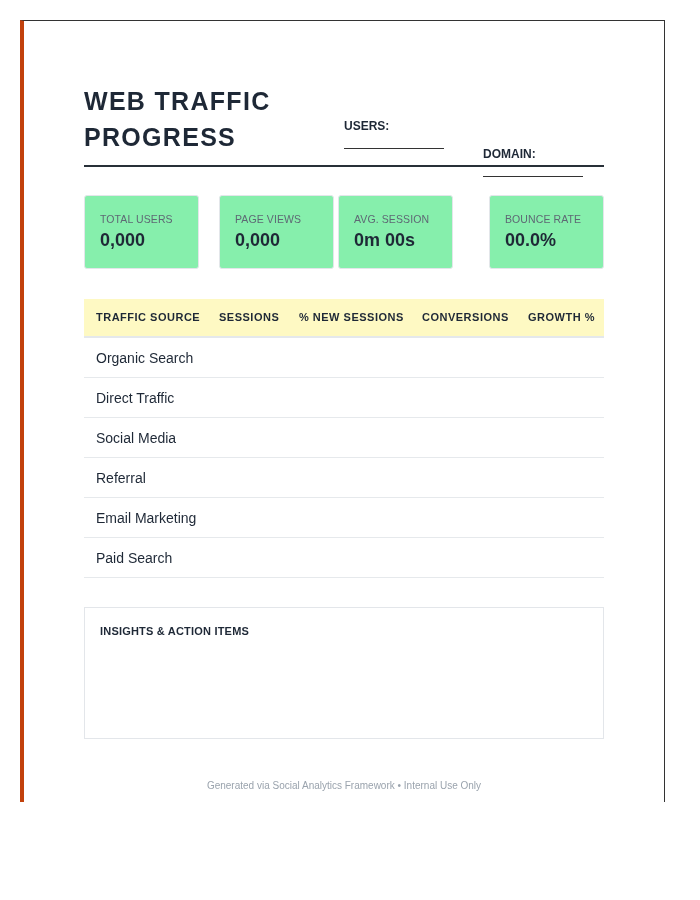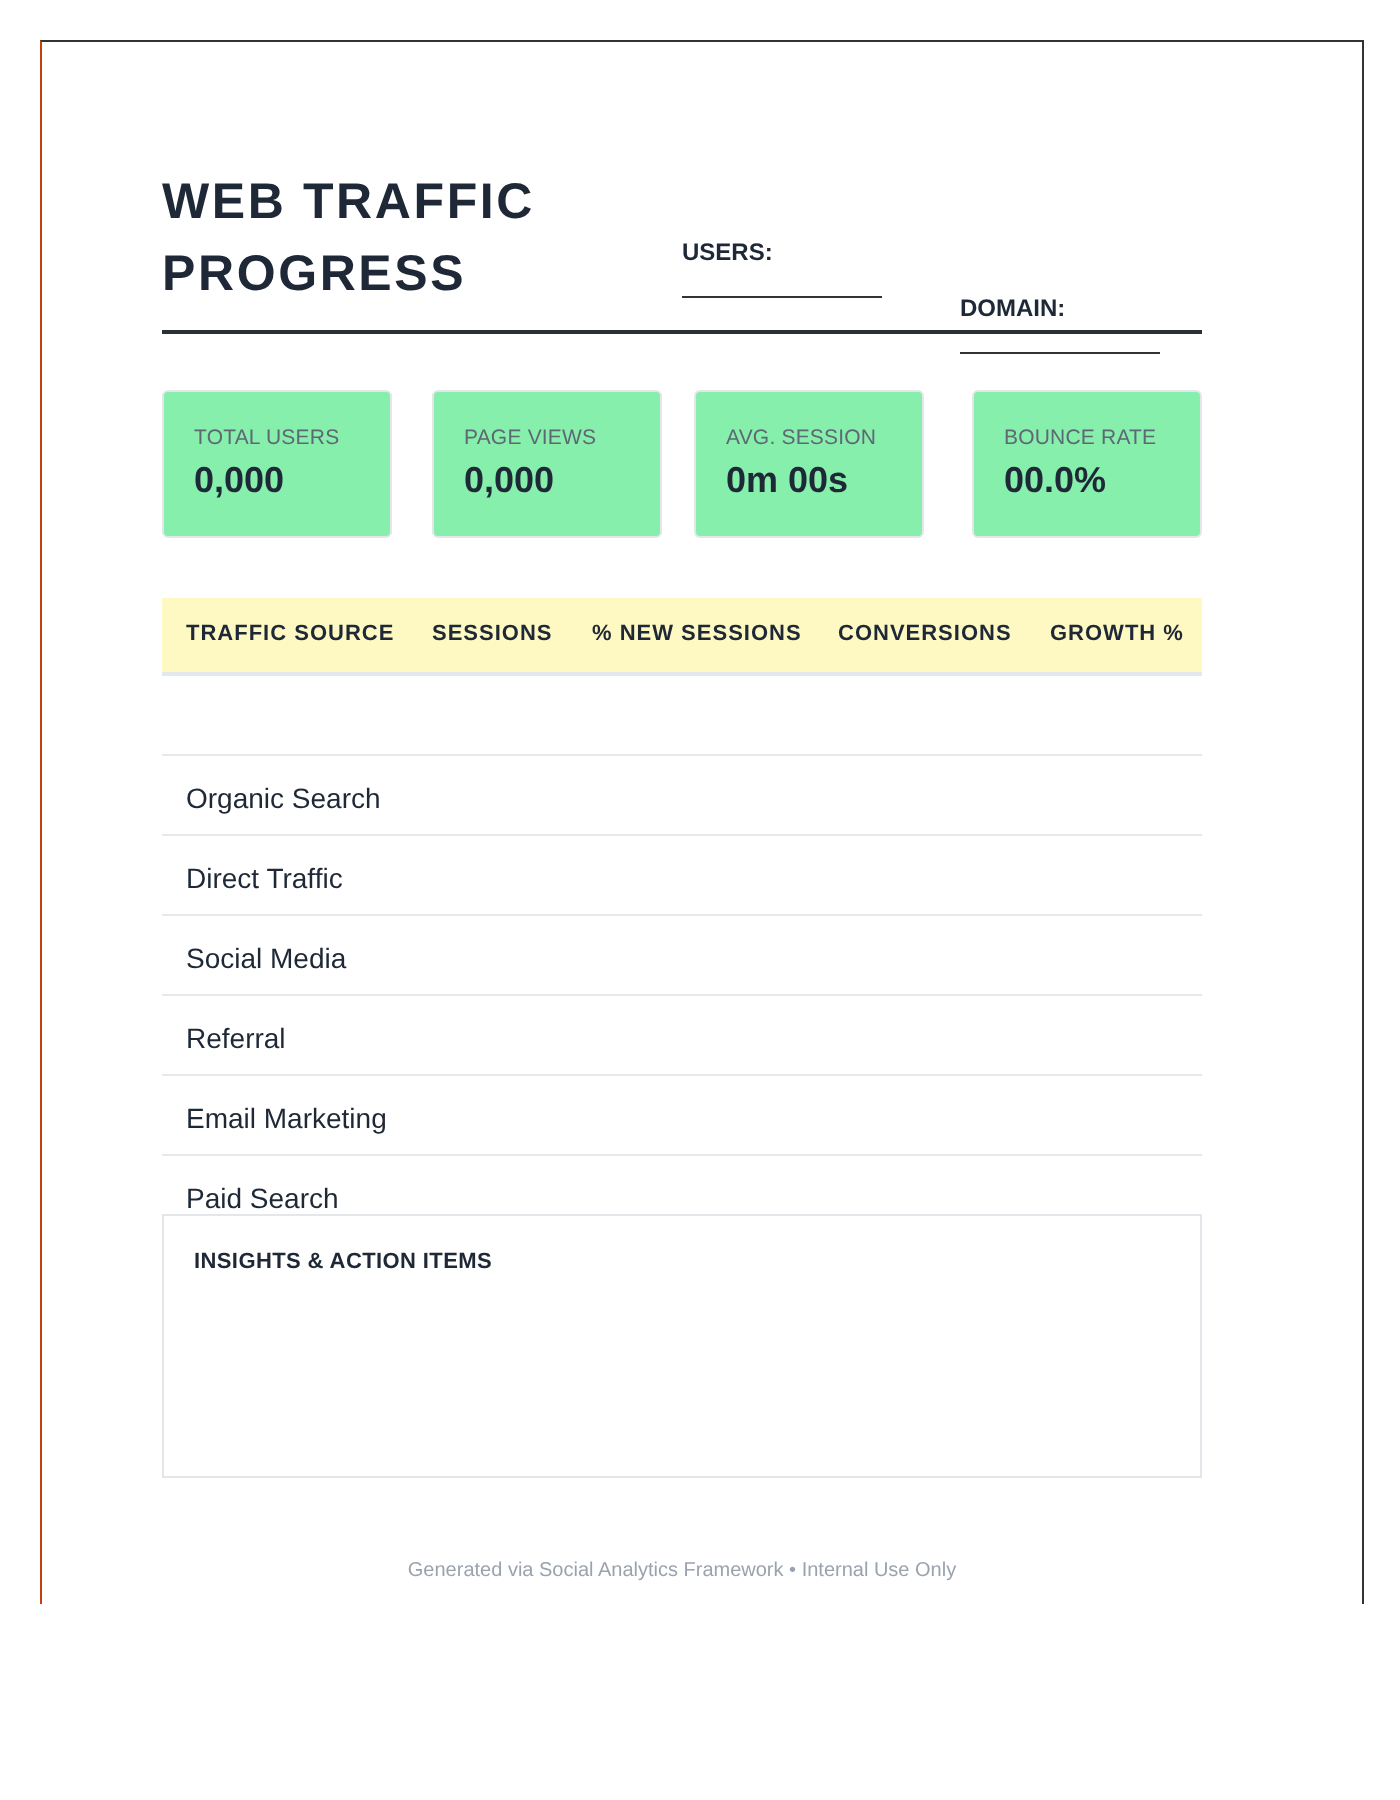--- a/index.html
+++ b/index.html
@@ -14,25 +14,24 @@
       overflow: hidden;
       font-family: "Liberation Sans", sans-serif;
       color: #1e2836;
     }
     .page {
       position: absolute;
       left: 20px;
       top: 20px;
       width: 640px;
       height: 781px;
-      border-left: 1px solid #c2410c;
+      border-left: 4px solid #c2410c;
       border-right: 1px solid #333333;
       border-top: 1px solid #333333;
       background: #ffffff;
-      padding-left: 20px;
     }
     .inner {
       position: absolute;
       left: 60px;
       top: 0;
       width: 520px;
     }
     
     .header {
       position: absolute;
@@ -86,21 +85,21 @@
       position: absolute;
       top: 0;
       width: 113px;
       height: 72px;
       border: 1px solid #e3e6ea;
       border-radius: 3px;
       background: #86efac;
     }
     .kpi:nth-child(1) { left: 0; }
     .kpi:nth-child(2) { left: 135px; }
-    .kpi:nth-child(3) { left: 266px; }
+    .kpi:nth-child(3) { left: 254px; }
     .kpi:nth-child(4) { left: 405px; text-align: center; }
     .kpi-label {
       position: absolute;
       left: 15px;
       top: 17px;
       font-size: 10.5px;
       color: #5e6874;
       letter-spacing: 0.1px;
     }
     .kpi-value {
@@ -145,21 +144,20 @@
       border-bottom: 1px solid #e6e9ec;
       position: relative;
     }
     .td {
       position: absolute;
       left: 12px;
       top: 0;
       line-height: 40px;
       font-size: 14px;
       color: #1e2836;
-      margin-top: 41px;
     }
     
     .insights {
       position: absolute;
       left: 0;
       top: 586px;
       width: 518px;
       height: 130px;
       border: 1px solid #e3e6ea;
     }

